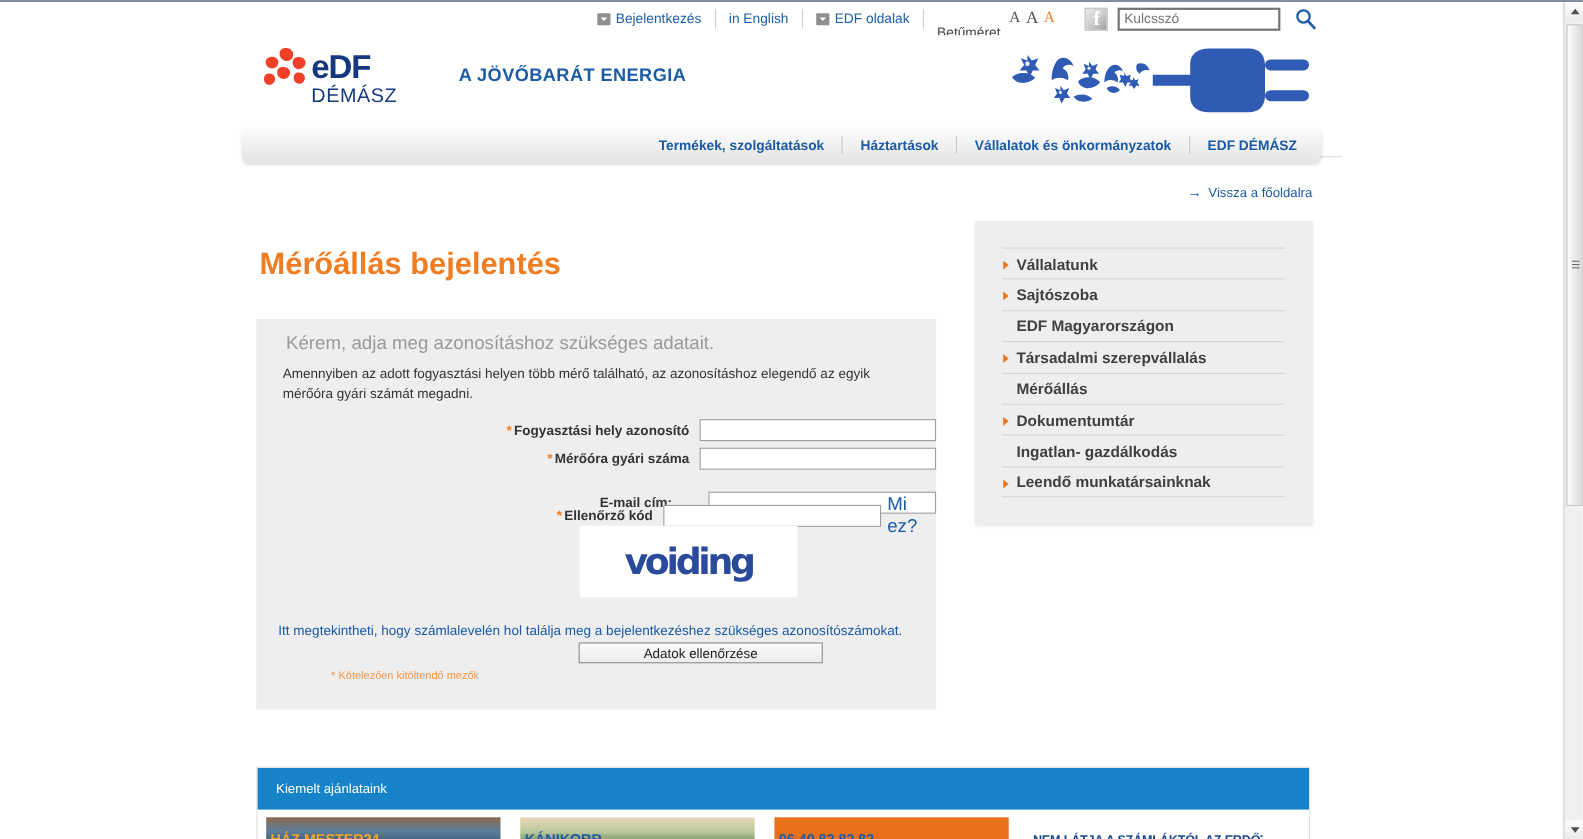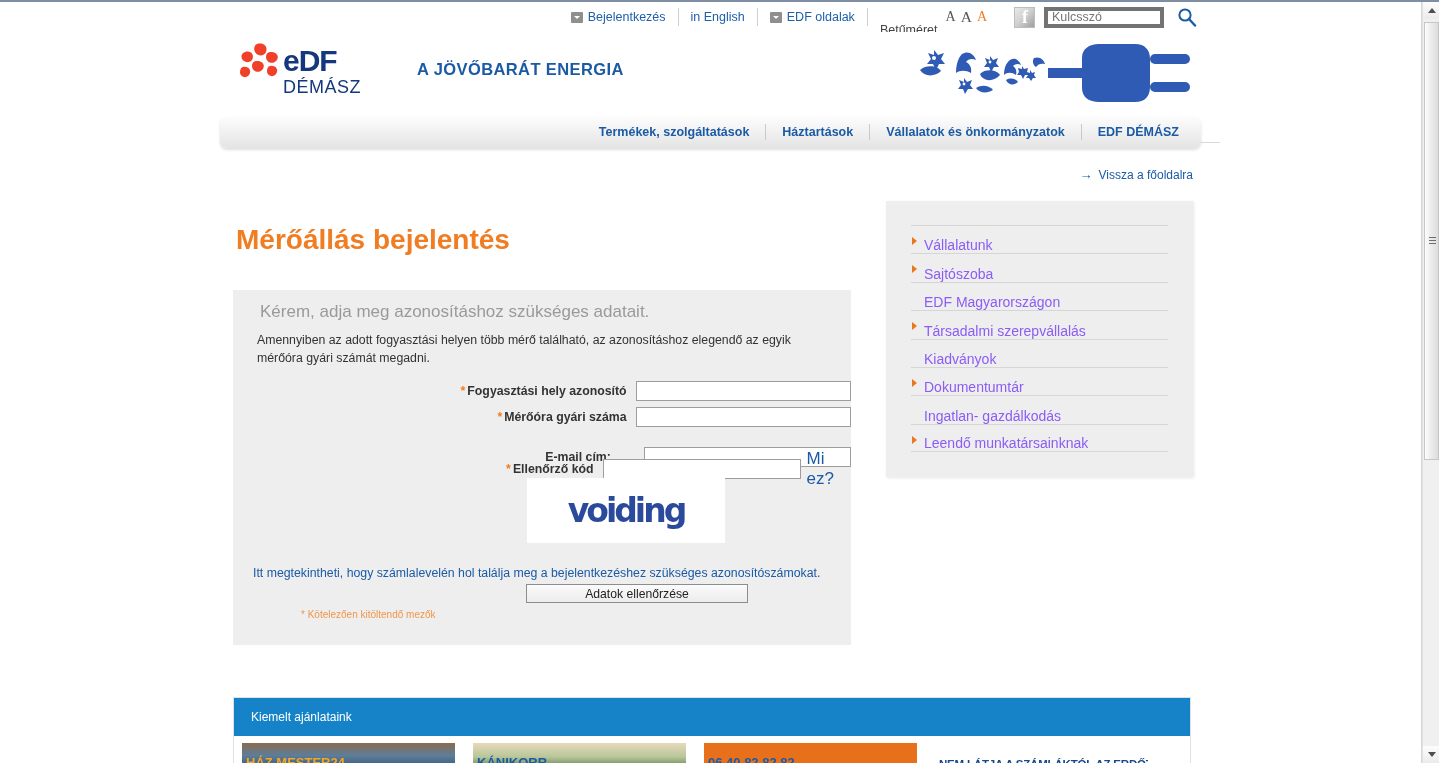--- a/index.html
+++ b/index.html
@@ -81,23 +81,23 @@
     margin-left: 10px;
   }
   .fb-icon::after {
     content: "f";
     position: absolute; left: 7px; top: -1px;
     font-family: "Liberation Serif", serif;
     font-weight: bold; font-size: 18px;
     color: #ffffff;
   }
   .search-input {
-    width: 120px; height: 21px;
+    width: 148px; height: 21px;
     margin-left: 9px;
-    border: 4px solid #737373;
+    border: 2px solid #737373;
     font-size: 12.5px;
     padding: 0 4px;
     color: #15803d;
     font-family: "Liberation Sans", sans-serif;
     outline: none;
   }
   .search-btn {
     margin-left: 12px;
     width: 22px; height: 22px;
     cursor: pointer;
@@ -266,27 +266,28 @@
     width: 307px; height: 276px;
     background: #eeeeee;
     box-shadow: 1px 1px 3px rgba(0,0,0,0.10);
   }
   .side-list {
     position: absolute; left: 25px; top: 24px;
     width: 257px;
   }
   .side-item {
     height: 28.4px;
-    display: flex; align-items: flex-end;
+    display: flex; align-items: center;
     border-top: 1px solid #d6d6d6;
     font-size: 14px;
-    color: #8b5cf6;
+    color: #404040;
     cursor: pointer;
     padding-left: 13px;
     position: relative;
+    font-weight: bold;
   }
   .side-item.has-arrow::before {
     content: "";
     position: absolute; left: 1px; top: 11px;
     border-top: 4px solid transparent;
     border-bottom: 4px solid transparent;
     border-left: 5px solid #e8771f;
   }
   .side-item:last-child { border-bottom: 1px solid #d6d6d6; }
 
@@ -548,21 +549,21 @@
           <div class="side-item has-arrow">
             <span>Sajtószoba</span>
           </div>
           <div class="side-item">
             <span>EDF Magyarországon</span>
           </div>
           <div class="side-item has-arrow">
             <span>Társadalmi szerepvállalás</span>
           </div>
           <div class="side-item">
-            <span>Kiadványok</span>
+            <span>Mérőállás</span>
           </div>
           <div class="side-item has-arrow">
             <span>Dokumentumtár</span>
           </div>
           <div class="side-item">
             <span>Ingatlan- gazdálkodás</span>
           </div>
           <div class="side-item has-arrow">
             <span>Leendő munkatársainknak</span>
           </div>

